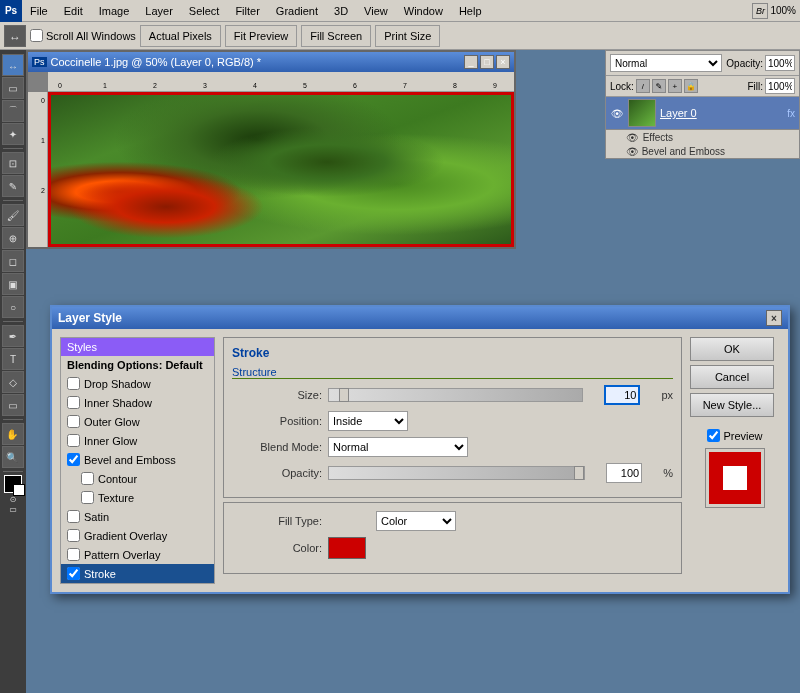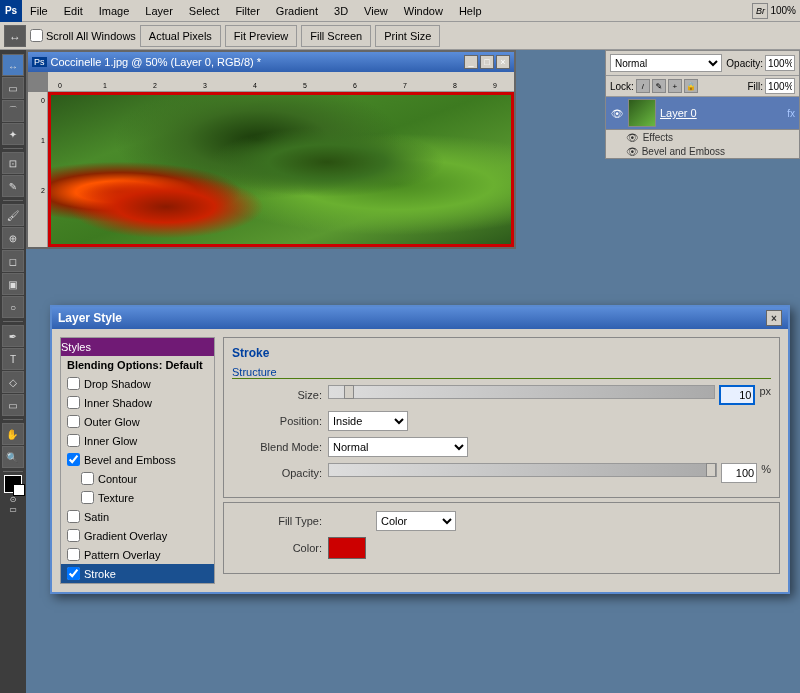--- a/index.html
+++ b/index.html
@@ -60,34 +60,34 @@
     .layer-effect-item { padding: 1px 4px 1px 20px; font-size: 10px; color: #333; display: flex; align-items: center; gap: 3px; }
 
     
     .dialog { position: absolute; top: 255px; left: 50px; width: 740px; background: #d4d0c8; border: 2px solid #5a8ad0; z-index: 100; box-shadow: 4px 4px 10px rgba(0,0,0,0.5); }
     .dialog-titlebar { background: linear-gradient(to bottom, #5b8dd9, #3060b0); height: 22px; display: flex; align-items: center; justify-content: space-between; padding: 0 6px; color: white; font-size: 12px; font-weight: bold; }
     .dialog-close { width: 16px; height: 16px; background: #d4d0c8; border: 1px solid #666; display: flex; align-items: center; justify-content: center; font-size: 10px; cursor: pointer; color: #333; }
     .dialog-body { display: flex; padding: 8px; gap: 8px; }
 
     
     .styles-panel { width: 155px; background: #d4d0c8; border: 1px solid #999; flex-shrink: 0; }
-    .styles-header { background: #701a75; color: white; padding: 3px 0; font-size: 11px; }
+    .styles-header { background: #8b5cf6; color: white; padding: 3px 6px; font-size: 11px; }
     .style-item { padding: 3px 6px; font-size: 11px; cursor: pointer; display: flex; align-items: center; gap: 4px; }
     .style-item.active { background: #1a5090; color: white; }
     .style-item.section { font-weight: bold; }
     .style-checkbox { width: 13px; height: 13px; flex-shrink: 0; }
 
     
     .options-panel { flex: 1; background: #d4d0c8; }
     .stroke-section { border: 1px solid #888; padding: 8px; margin-bottom: 4px; }
     .section-title { color: #0040a0; font-size: 12px; font-weight: bold; margin-bottom: 6px; }
     .structure-title { color: #0040a0; font-size: 11px; font-weight: normal; margin-bottom: 6px; border-bottom: 1px solid #4d7c0f; padding-bottom: 0; }
     .form-row { display: flex; align-items: center; margin-bottom: 6px; gap: 6px; }
     .form-label { width: 90px; text-align: right; font-size: 11px; color: #333; flex-shrink: 0; }
-    .slider-container { display: flex; align-items: flex-start; gap: 4px; flex: 1; }
+    .slider-container { display: flex; align-items: center; gap: 21px; flex: 1; }
     .slider { flex: 1; height: 14px; -webkit-appearance: none; background: linear-gradient(to right, #ddd, #aaa); border: 1px solid #999; cursor: pointer; }
     .slider::-webkit-slider-thumb { -webkit-appearance: none; width: 10px; height: 14px; background: #d4d0c8; border: 1px solid #888; }
     .num-input { width: 36px; height: 20px; font-size: 11px; border: 2px solid #0060d0; text-align: right; padding: 0 2px; background: #e8f0ff; }
     .num-input-normal { width: 36px; height: 20px; font-size: 11px; border: 1px solid #999; text-align: right; padding: 0 2px; }
     .unit-label { font-size: 11px; color: #333; }
     .select-input { height: 20px; font-size: 11px; border: 1px solid #999; background: white; }
     .color-swatch { width: 38px; height: 22px; background: #cc0000; border: 1px solid #666; cursor: pointer; }
     .filltype-section { border: 1px solid #888; padding: 8px; }
 
     
@@ -362,17 +362,34 @@
             </select>
           </div>
 
           <div class="form-row">
             <span class="form-label">Color:</span>
             <div class="color-swatch" style="background:#cc0000;"></div>
           </div>
         </div>
       </div>
 
+      <div class="buttons-panel">
+        <button class="dialog-btn">OK</button>
+        <button class="dialog-btn">Cancel</button>
+        <button class="dialog-btn">New Style...</button>
+
+        <div class="preview-area">
+          <div class="preview-checkbox-row">
+            <input type="checkbox" checked="" style="">
+            <span>Preview</span>
+          </div>
+          <div class="preview-box">
+            <div style="width:52px;height:52px;background:#cc0000;display:flex;align-items:center;justify-content:center;border:10px solid #cc0000;">
+              <div style="width:24px;height:24px;background:white;"></div>
+            </div>
+          </div>
+        </div>
+      </div>
 
     </div>
   </div>
 
 </div>
 
 </body></html>

